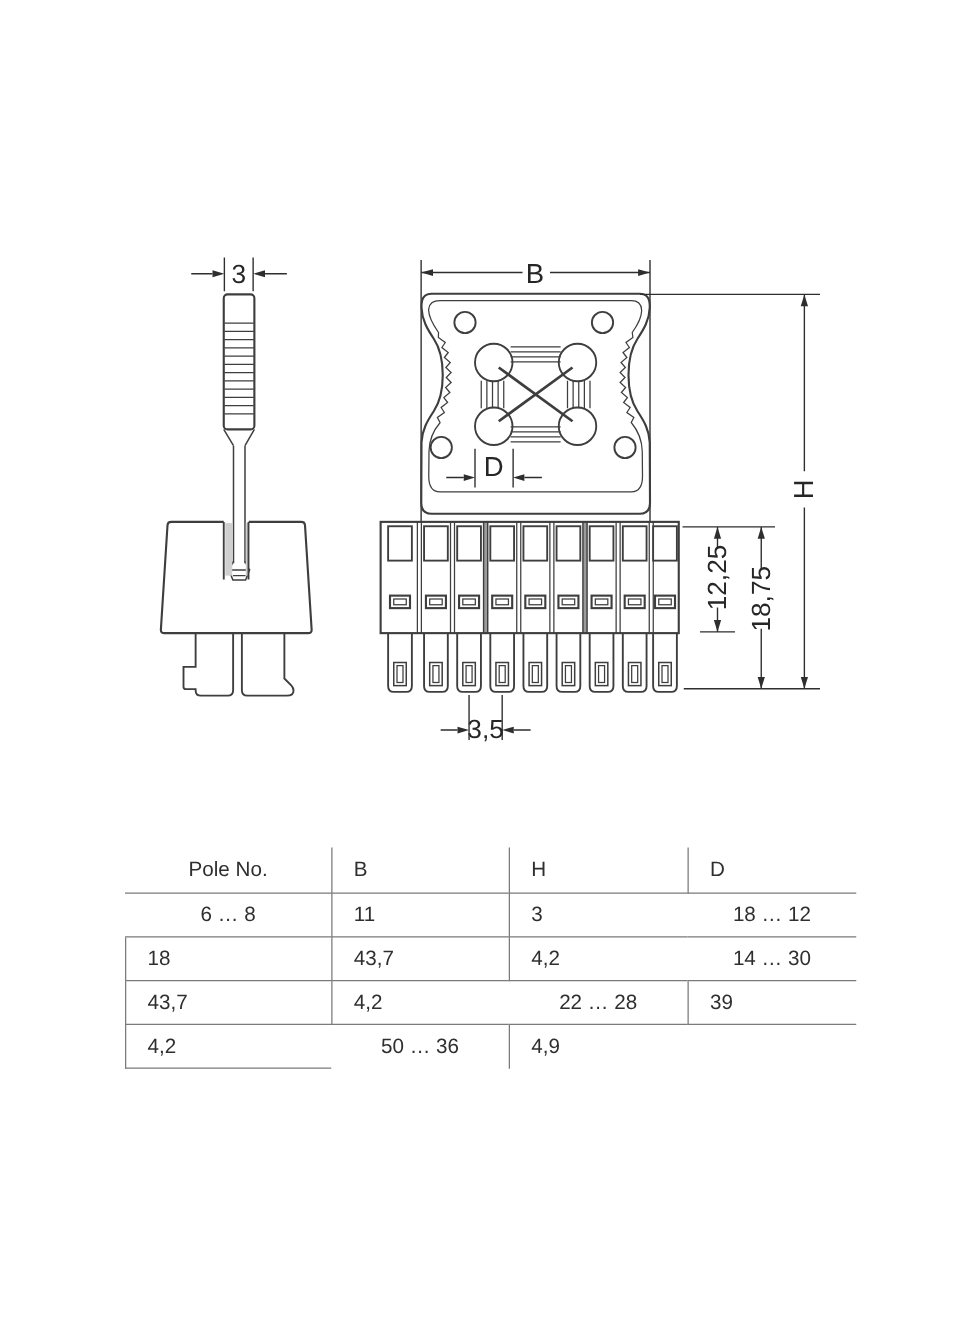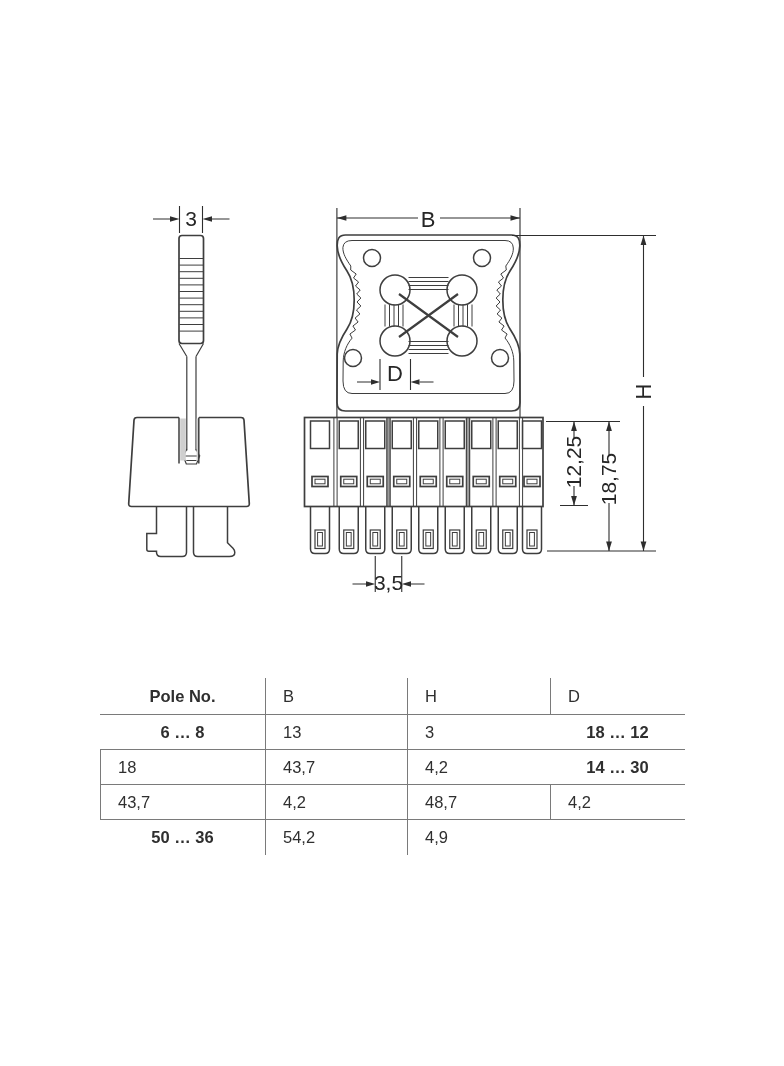--- a/index.html
+++ b/index.html
@@ -16,21 +16,21 @@
   .grayfill{fill:#9b9b9b;stroke:none;}
   .ltfill{fill:#cfcfcf;stroke:none;}
   text.dlbl{font-family:"Liberation Sans",sans-serif;font-size:21px;fill:#262626;}
   text.dlblb{font-family:"Liberation Sans",sans-serif;font-size:22px;fill:#262626;}
   
   #spec-table{position:absolute;left:100px;top:678px;width:585px;
       display:grid;grid-template-columns:165px 142px 143px 135px;
       grid-template-rows:37px 35px 35px 35px 35px 35px;
       font-size:16.5px;color:#2f2f2f;}
   #spec-table .cell{display:flex;align-items:center;}
-  #spec-table .c0{justify-content:center;text-align:left;font-weight:bold;}
+  #spec-table .c0{justify-content:center;text-align:left;}
   #spec-table .cl{padding-left:17px;}
   #spec-table .vline{border-left:1.2px solid #7a7a7a;}
   #spec-table .hline{border-bottom:1.5px solid #7a7a7a;}
 </style>
 </head>
 <body>
 
 <div id="page">
 
   <svg width="784" height="630" viewBox="0 0 784 630" style="position:absolute;left:0;top:0;">
@@ -164,33 +164,33 @@
   </svg>
 
   <div id="spec-table">
 
     <div class="cell c0 hline">Pole No.</div>
     <div class="cell cl vline hline">B</div>
     <div class="cell cl vline hline">H</div>
     <div class="cell cl vline hline">D</div>
 
     <div class="cell c0 hline">6 … 8</div>
-    <div class="cell cl vline hline">13</div>
+    <div class="cell cl vline hline">11</div>
     <div class="cell cl vline hline">3</div>
 
     <div class="cell c0 hline">18 … 12</div>
     <div class="cell cl vline hline">18</div>
     <div class="cell cl vline hline">43,7</div>
     <div class="cell cl vline hline">4,2</div>
 
     <div class="cell c0 hline">14 … 30</div>
     <div class="cell cl vline hline">43,7</div>
     <div class="cell cl vline hline">4,2</div>
 
-    <div class="cell cl vline hline">48,7</div>
+    <div class="cell c0 hline">22 … 28</div>
+    <div class="cell cl vline hline">39</div>
     <div class="cell cl vline hline">4,2</div>
 
     <div class="cell c0">50 … 36</div>
-    <div class="cell cl vline">54,2</div>
     <div class="cell cl vline">4,9</div>
   </div>
 
 </div>
 
 </body></html>

